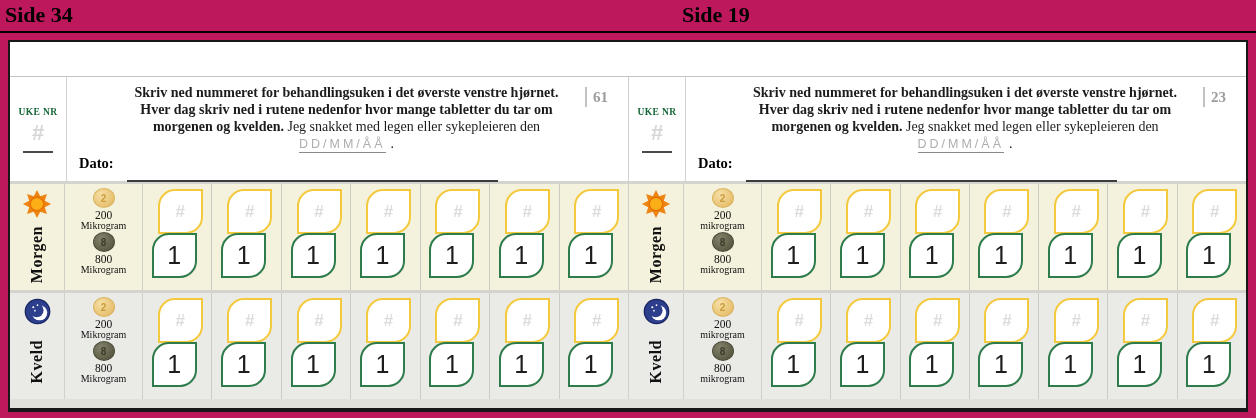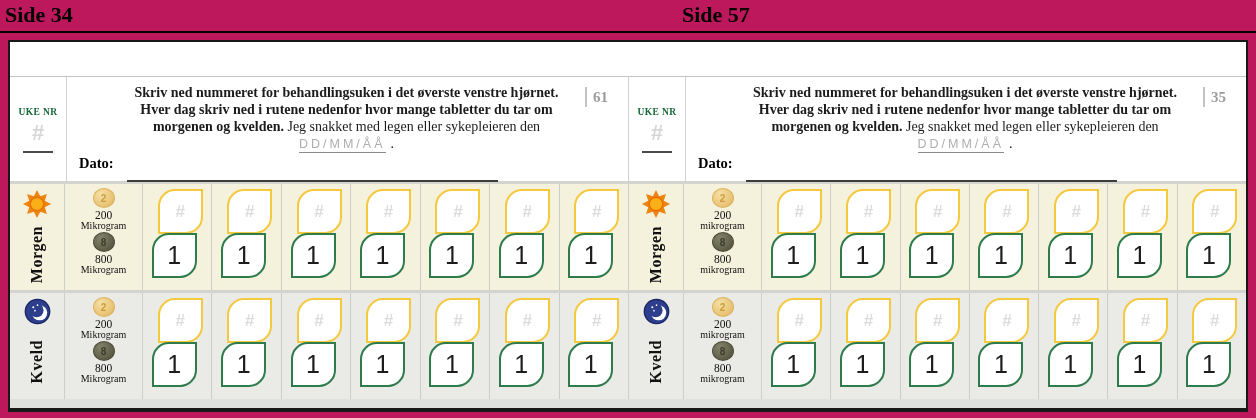--- a/index.html
+++ b/index.html
@@ -61,21 +61,21 @@
   .leaf.yellow span { color:#dcdcdc; font:bold 17px "Liberation Sans", sans-serif; }
   .leaf.green { border:2.5px solid #2e7c4c; margin:-1px auto 0; transform:translateX(-3px); }
   .leaf.green span { color:#1d1d1d; font:25px "Liberation Sans", sans-serif; }
   .bottom-strip { flex:1; background:#e0e0dc; }
 </style>
 </head>
 <body>
 
 <div class="stage">
   <div class="page-title t1">Side 34</div>
-  <div class="page-title t2">Side 57</div>
+  <div class="page-title t2">Side 19</div>
   <div class="title-rule"></div>
 
   <div class="sheet">
 
     <div class="panel p1">
       <div class="panel-top"></div>
 
       <div class="panel-header">
         <div class="week-col">
           <div class="uke">UKE NR</div>
@@ -277,21 +277,21 @@
     <div class="panel p2">
       <div class="panel-top"></div>
 
       <div class="panel-header">
         <div class="week-col">
           <div class="uke">UKE NR</div>
           <div class="week-hash">#</div>
           <div class="week-line"></div>
         </div>
         <div class="instr-col">
-          <div class="pagenum">35</div>
+          <div class="pagenum">23</div>
           <div class="instr-line"><b>Skriv ned nummeret for behandlingsuken i det øverste venstre hjørnet.</b></div>
           <div class="instr-line"><b>Hver dag skriv ned i rutene nedenfor hvor mange tabletter du tar om</b></div>
           <div class="instr-line"><b>morgenen og kvelden.</b> <span>Jeg snakket med legen eller sykepleieren den</span></div>
           <div class="instr-line"><span class="dd">DD/MM/ÅÅ</span><span class="period">.</span></div>
           <div class="dato-row">
             <span class="dato-label">Dato:</span>
             <div class="dato-lines">
               <span class="blank-line"></span>
                 <span class="blank-line"></span>
                 <span class="blank-line"></span>

